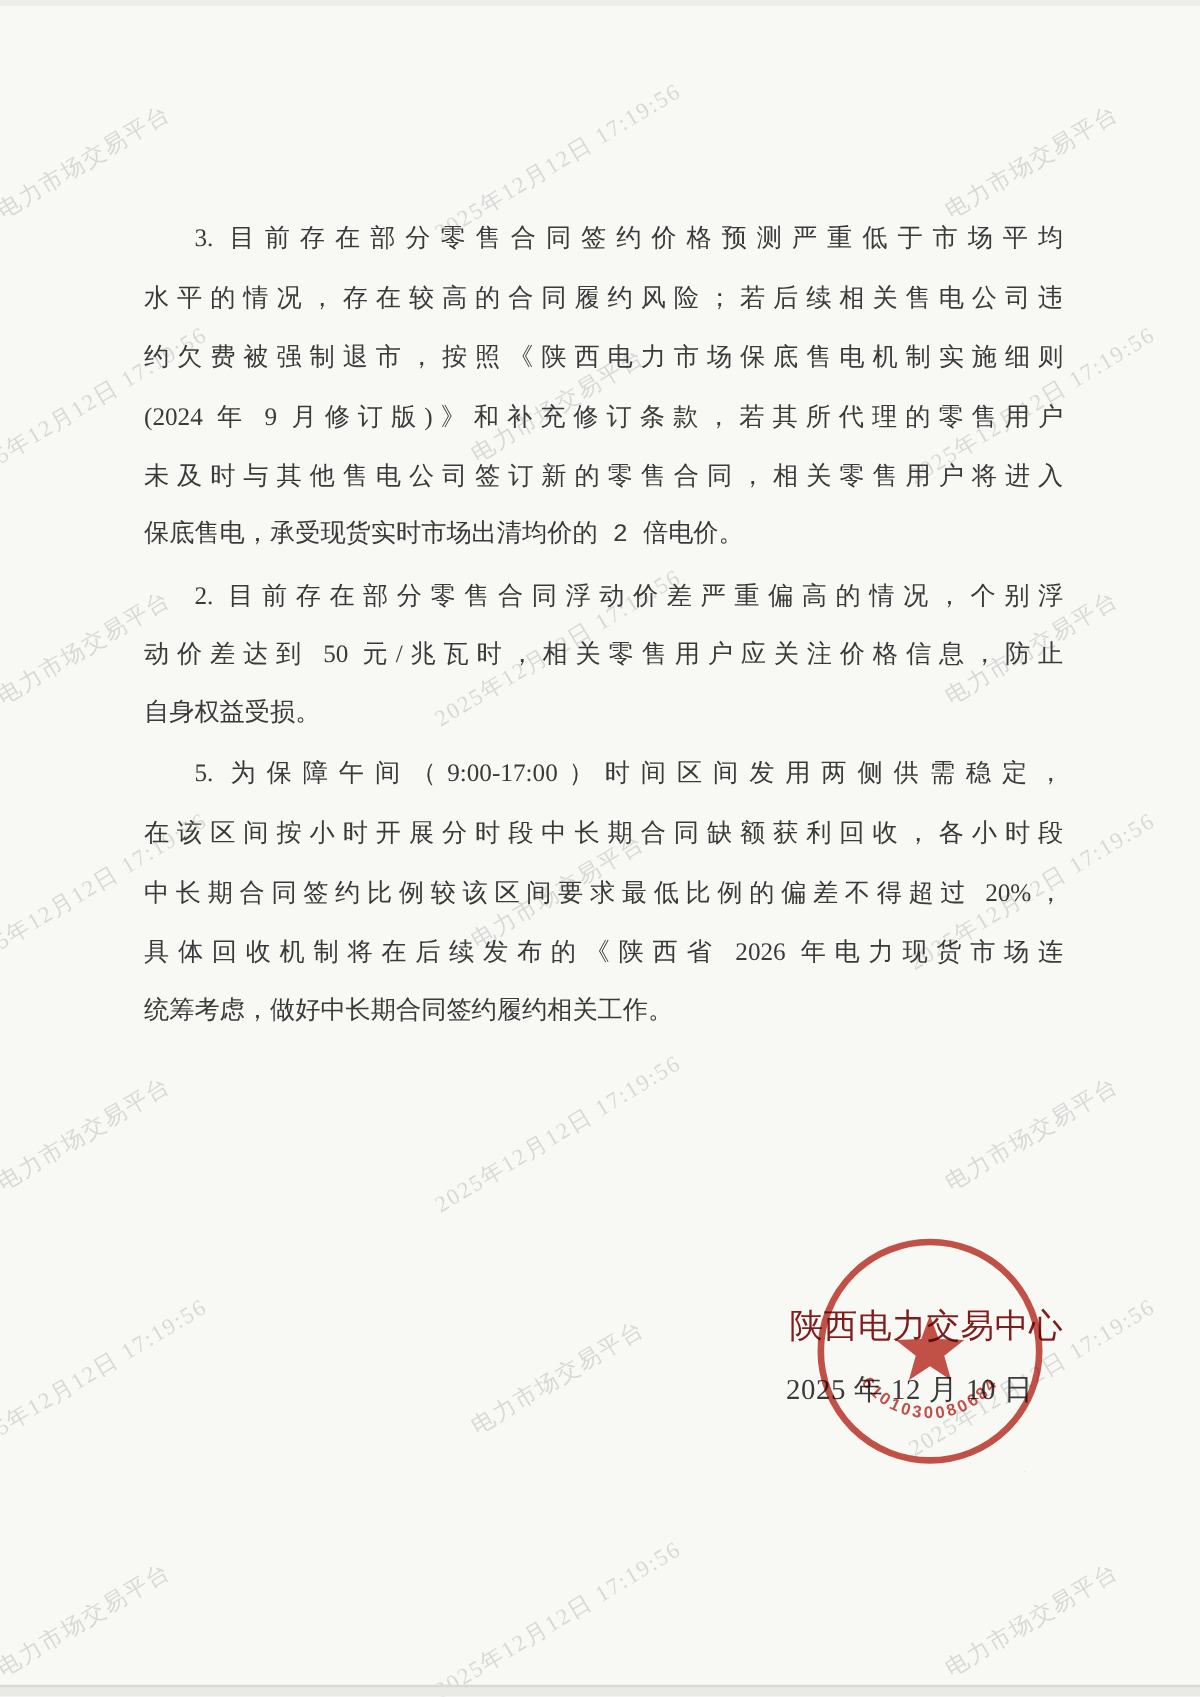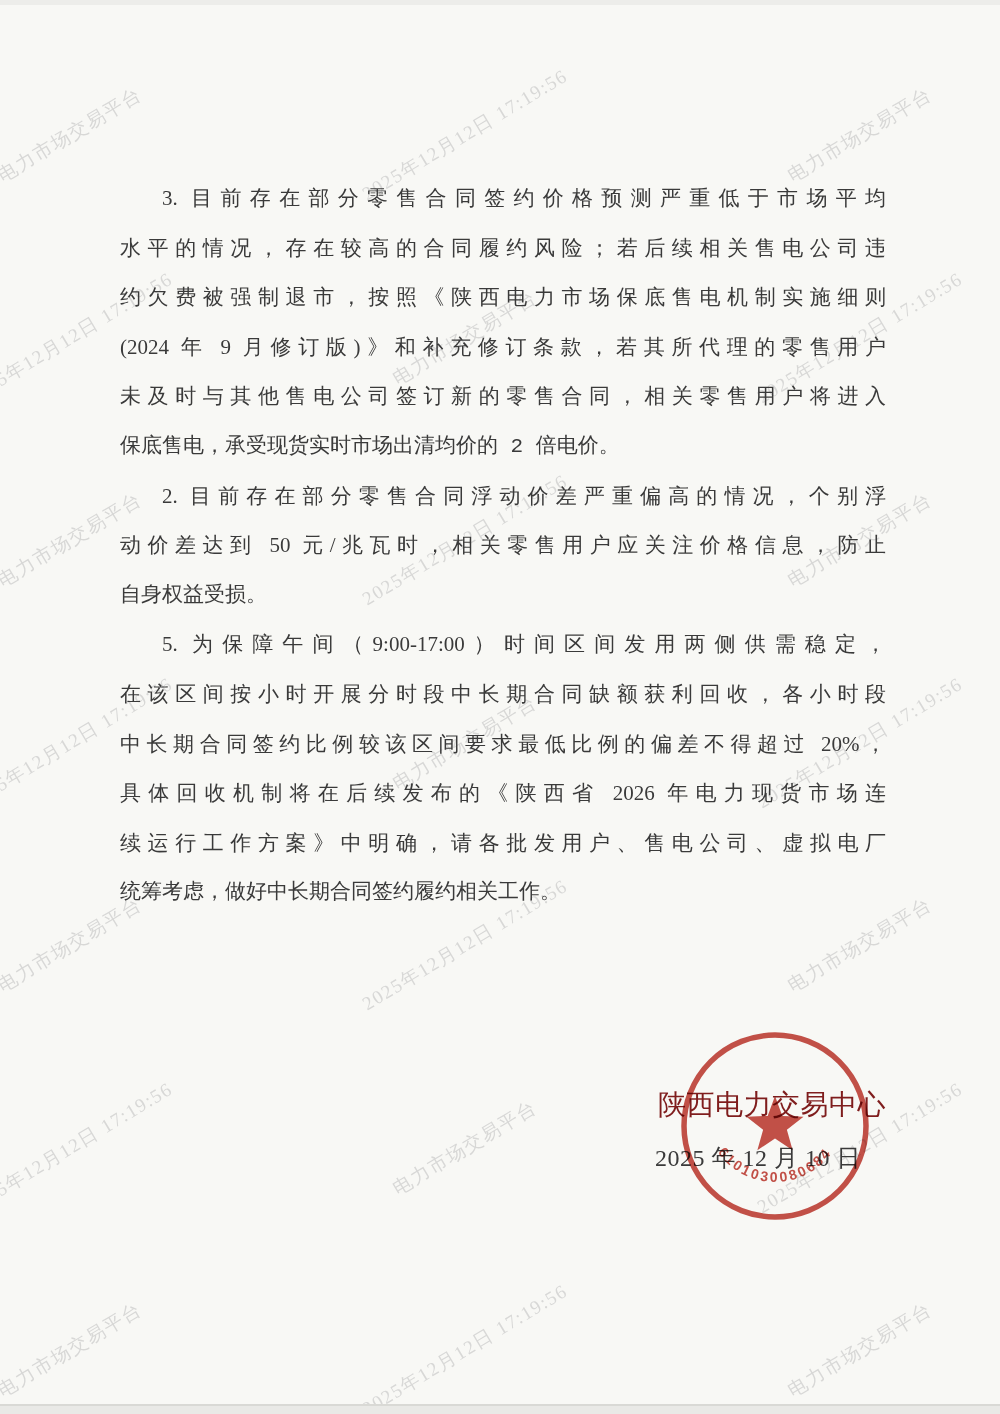--- a/index.html
+++ b/index.html
@@ -124,21 +124,20 @@
     <div>
         <div class="line first">2. 目前存在部分零售合同浮动价差严重偏高的情况，个别浮</div>
         <div class="line">动价差达到 50 元/兆瓦时，相关零售用户应关注价格信息，防止</div>
         <div class="line last">自身权益受损。</div>
       </div>
     <div>
         <div class="line first">5. 为保障午间（9:00-17:00）时间区间发用两侧供需稳定，</div>
         <div class="line">在该区间按小时开展分时段中长期合同缺额获利回收，各小时段</div>
         <div class="line">中长期合同签约比例较该区间要求最低比例的偏差不得超过 20%，</div>
         <div class="line">具体回收机制将在后续发布的《陕西省 2026 年电力现货市场连</div>
-        <div class="line">续运行工作方案》中明确，请各批发用户、售电公司、虚拟电厂</div>
         <div class="line last">统筹考虑，做好中长期合同签约履约相关工作。</div>
       </div>
   </div>
 
   <div class="signature-org">陕西电力交易中心</div>
 
   <div class="signature-date">2025 年 12 月 10 日</div>
 
   <svg class="seal" viewBox="0 0 200 200" xmlns="http://www.w3.org/2000/svg">
     <defs>

